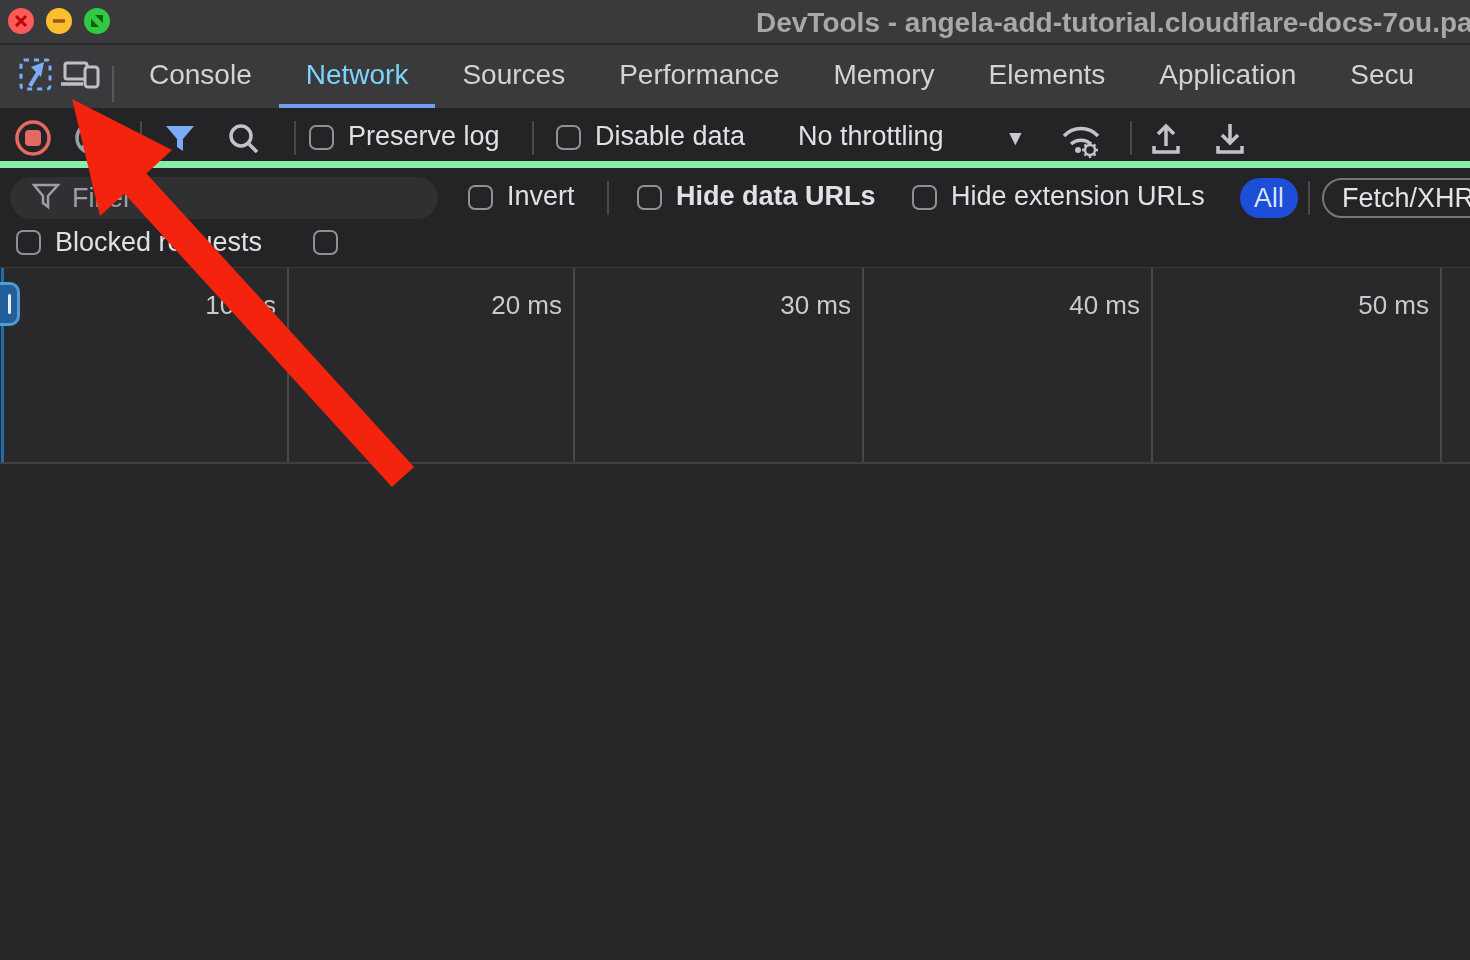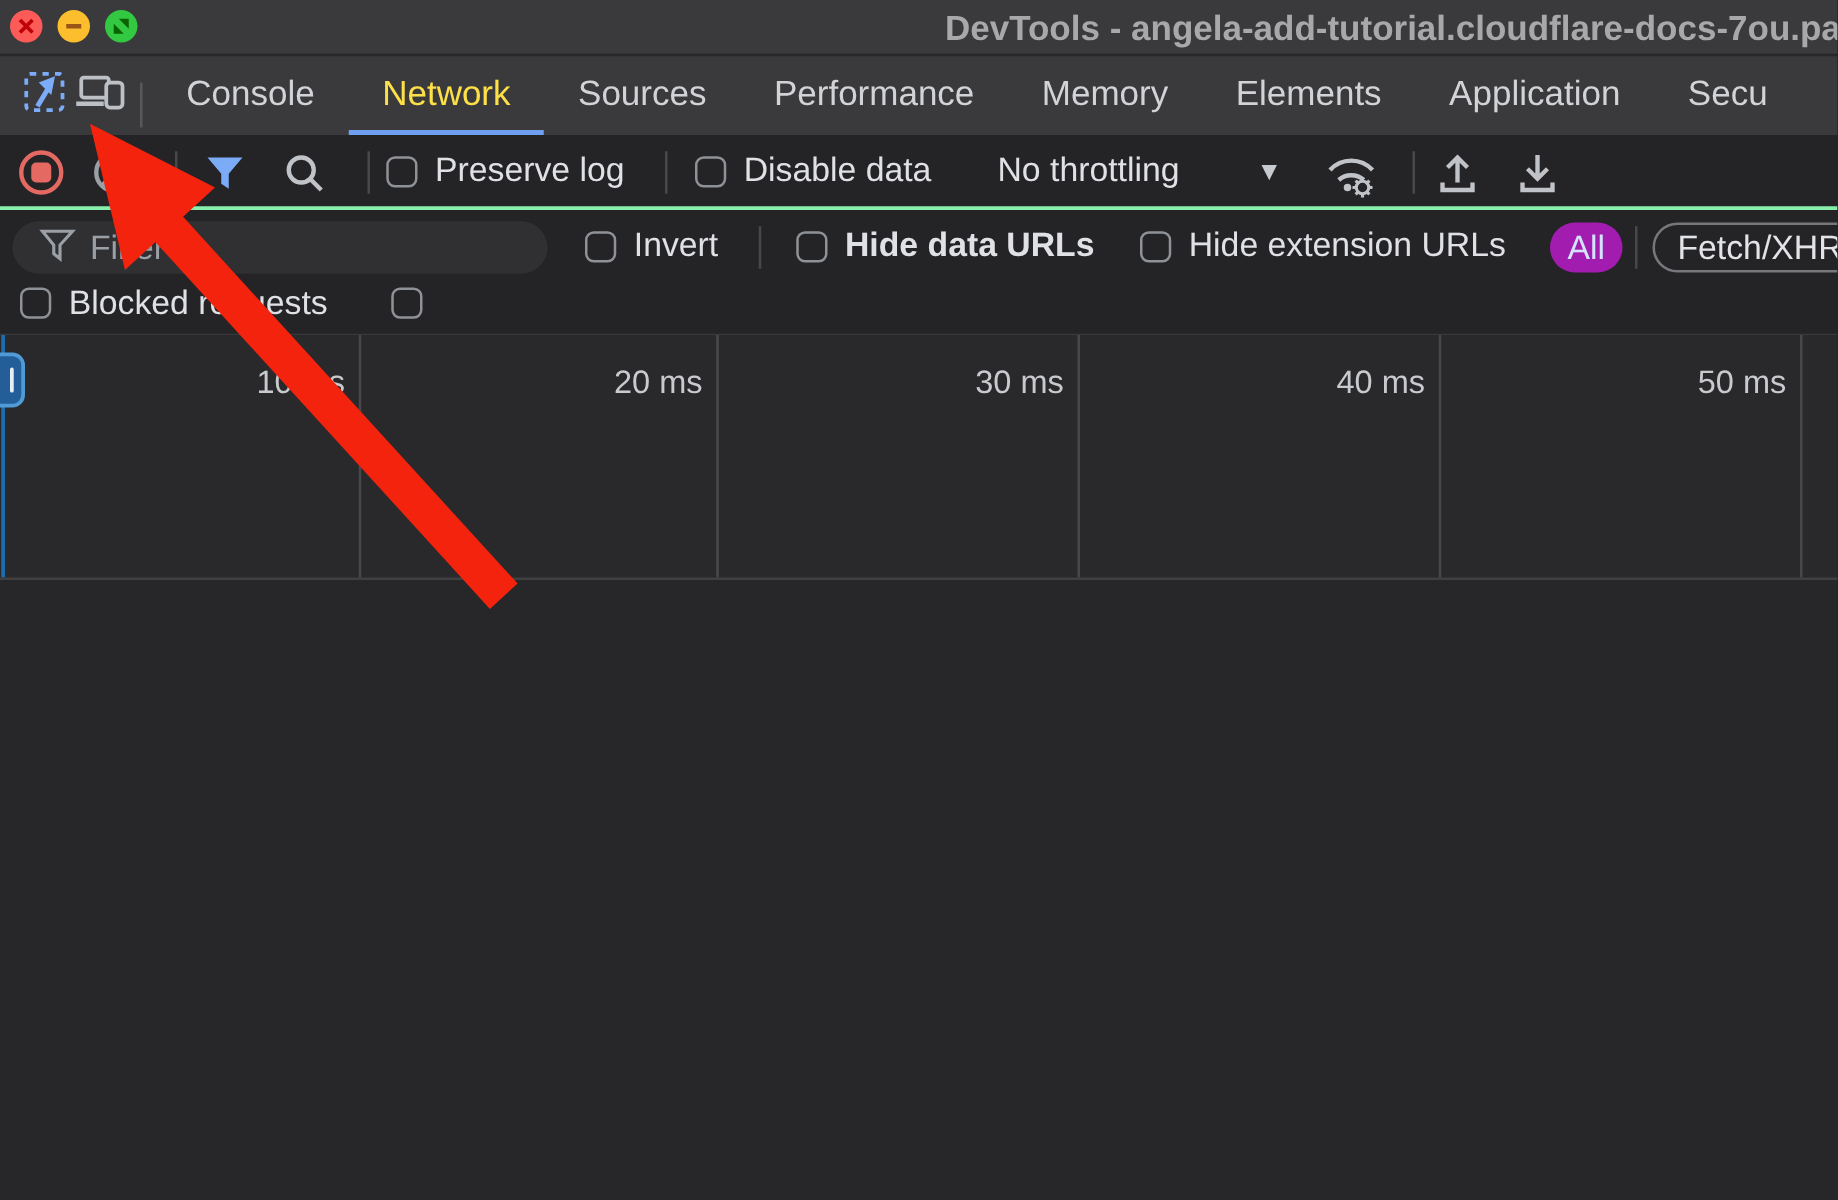--- a/index.html
+++ b/index.html
@@ -21,41 +21,41 @@
 
   
   #tabbar { left:0; top:45px; width:1470px; height:63px; background:#3a3a3c;
     display:flex; align-items:stretch; overflow:hidden; }
   .tabbar-icons { display:flex; align-items:center; padding-left:14px; }
   .icon-btn { width:44px; height:44px; display:flex; align-items:center;
     justify-content:center; border-radius:6px; }
   .tab-sep { width:2px; height:36px; background:#58585a; margin:14px 8px 0 10px; }
   .tab { padding:0 27px; display:flex; align-items:center; font-size:28px;
     color:#d2d3d6; white-space:nowrap; border-bottom:4px solid transparent; }
-  .tab.active { color:#fde047; border-bottom:4px solid #6f9ff0; }
+  .tab.active { color:#7dd3fc; border-bottom:4px solid #6f9ff0; }
 
   
   #toolbar1 { left:0; top:108px; width:1470px; height:60px; background:#242427;
-    border-bottom:3px solid #86efac; }
+    border-bottom:7px solid #86efac; }
   .vsep { position:absolute; top:13px; width:2px; height:34px; background:#47484a; }
   .cb { position:absolute; width:25px; height:25px; top:17px;
     border:2.5px solid #8e9195; border-radius:7px; background:transparent; }
   .cb-label { position:absolute; top:13px; font-size:27px; color:#dfe1e5; white-space:nowrap; }
 
   
   #filterrow { left:0; top:168px; width:1470px; height:60px; background:#242427; overflow:hidden; }
   #filter-pill { position:absolute; left:10px; top:9px; width:428px; height:42px;
     background:#303033; border-radius:21px; display:flex; align-items:center; }
   #filter-pill svg { margin:0 10px 0 20px; }
   #filter-input { background:transparent; border:none; outline:none; color:#dfe1e5;
     font-size:27px; width:320px; font-family:"Liberation Sans", sans-serif; }
   #filter-input::placeholder { color:#9aa0a6; }
   .pill { position:absolute; top:10px; height:40px; border-radius:20px; display:flex;
     align-items:center; justify-content:center; font-size:27px; white-space:nowrap; }
-  #all-pill { left:1240px; width:58px; background:#a21caf; color:#d3e3fd; }
+  #all-pill { left:1240px; width:58px; background:#1d4ed8; color:#d3e3fd; }
   #fetch-pill { left:1322px; width:172px; border:2px solid #76777a; color:#e3e4e7;
     padding:0 20px; }
 
   
   #row3 { left:0; top:228px; width:1470px; height:40px; background:#242427;
     border-bottom:1px solid #38383b; }
   #row3 .cb { top:2px; }
   #row3 .cb-label { top:-1px; }
 
   

